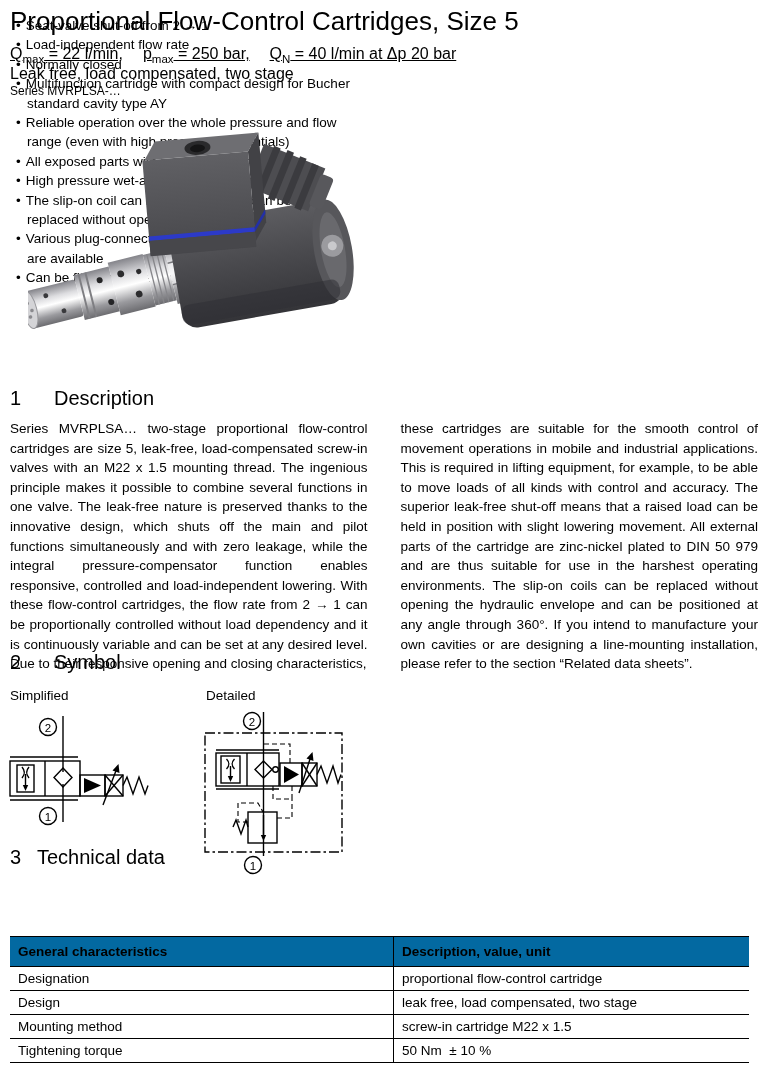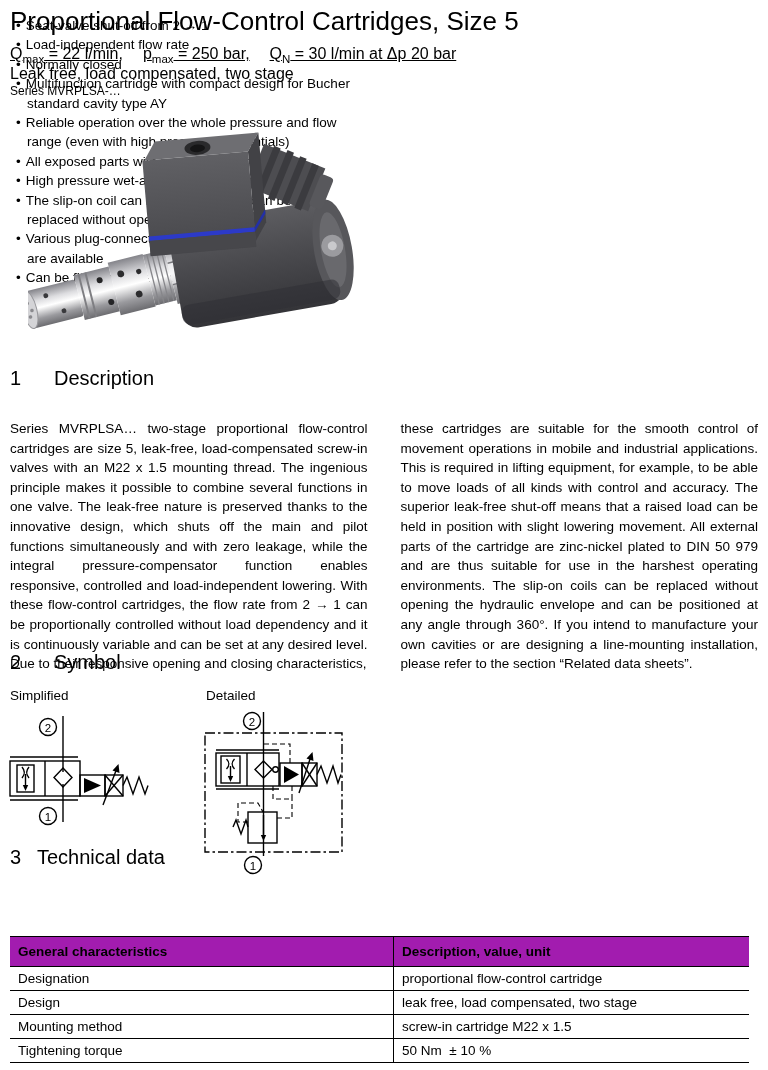--- a/index.html
+++ b/index.html
@@ -28,34 +28,34 @@
   
   .cols{left:10px;top:419px;width:748px;display:flex;gap:33px;}
   .col{width:361px;font-size:13.5px;line-height:19.6px;text-align:justify;}
   
   .sym-label{font-size:13.5px;text-align:right;}
   svg text{font-family:"Liberation Sans","DejaVu Sans",sans-serif;}
   
   .tech-table{left:10px;top:936px;width:739px;border-collapse:collapse;
     font-size:13.5px;border-top:1.6px solid #000;border-bottom:1.2px solid #000;}
   .tech-table th{
-    background:#a21caf;text-align:left;font-weight:bold;height:29px;
+    background:#0369a1;text-align:left;font-weight:bold;height:29px;
     padding:0 0 0 8px;border-bottom:1.6px solid #000;}
   .tech-table td{
     height:23px;padding:0 0 0 8px;border-bottom:1.1px solid #000;white-space:pre-wrap;}
   .tech-table th:first-child,.tech-table td:first-child{width:375px;}
   .tech-table th+th,.tech-table td+td{border-left:1.2px solid #000;}
 </style>
 </head>
 <body>
 
 <div class="page">
 
   <div class="abs doc-title">Proportional Flow-Control Cartridges, Size 5</div>
-  <div class="abs spec-line"><span class="spec-seg"><span>Q</span><sub>max</sub><span> = 22 l/min,</span></span><span class="spec-seg"><span>p</span><sub>max</sub><span> = 250 bar,</span></span><span class="spec-seg"><span>Q</span><sub>N</sub><span> = 30 l/min at Δp 20 bar</span></span></div>
+  <div class="abs spec-line"><span class="spec-seg"><span>Q</span><sub>max</sub><span> = 22 l/min,</span></span><span class="spec-seg"><span>p</span><sub>max</sub><span> = 250 bar,</span></span><span class="spec-seg"><span>Q</span><sub>N</sub><span> = 40 l/min at Δp 20 bar</span></span></div>
   <div class="abs sub-line2">Leak free, load compensated, two stage</div>
   <div class="abs sub-line3">Series MVRPLSA-…</div>
 
   <svg class="abs" style="left:28px;top:122px" width="362" height="262" viewBox="0 0 362 262" role="img" aria-label="Photo of screw-in proportional flow-control cartridge with solenoid coil and plug connector">
     <defs>
       <linearGradient id="metal" x1="0" y1="0" x2="0" y2="1">
         <stop offset="0" stop-color="#84848a"></stop>
         <stop offset="0.3" stop-color="#dcdcdf"></stop>
         <stop offset="0.5" stop-color="#ffffff"></stop>
         <stop offset="0.78" stop-color="#9a9a9e"></stop>
@@ -142,21 +142,21 @@
 range (even with high pressure differentials)</li>
       <li>All exposed parts with zinc-nickel plating</li>
       <li>High pressure wet-armature solenoids</li>
       <li>The slip-on coil can be rotated, and it can be
 replaced without opening the hydraulic envelope</li>
       <li>Various plug-connector systems and voltages
 are available</li>
       <li>Can be fitted in a line-mounting body</li>
     </ul>
 
-  <div class="abs sec-head" style="left:10px;top:367px">
+  <div class="abs sec-head" style="left:10px;top:387px">
     <span class="sec-num">1</span><span>Description</span>
   </div>
   <div class="abs cols">
     <div class="col">Series MVRPLSA… two-stage proportional flow-control cartridges are size 5, leak-free, load-compensated screw-in valves with an M22 x 1.5 mounting thread. The ingenious principle makes it possible to combine several functions in one valve. The leak-free nature is preserved thanks to the innovative design, which shuts off the main and pilot functions simultaneously and with zero leakage, while the integral pressure-compensator function enables responsive, controlled and load-independent lowering. With these flow-control cartridges, the flow rate from 2 → 1 can be proportionally controlled without load dependency and it is continuously variable and can be set at any desired level. Due to their responsive opening and closing characteristics,</div>
     <div class="col">these cartridges are suitable for the smooth control of movement operations in mobile and industrial applications. This is required in lifting equipment, for example, to be able to move loads of all kinds with control and accuracy. The superior leak-free shut-off means that a raised load can be held in position with slight lowering movement. All external parts of the cartridge are zinc-nickel plated to DIN 50 979 and are thus suitable for use in the harshest operating environments. The slip-on coils can be replaced without opening the hydraulic envelope and can be positioned at any angle through 360°. If you intend to manufacture your own cavities or are designing a line-mounting installation, please refer to the section “Related data sheets”.</div>
   </div>
 
   <div class="abs sec-head" style="left:10px;top:651px">
     <span class="sec-num">2</span><span>Symbol</span>
   </div>

